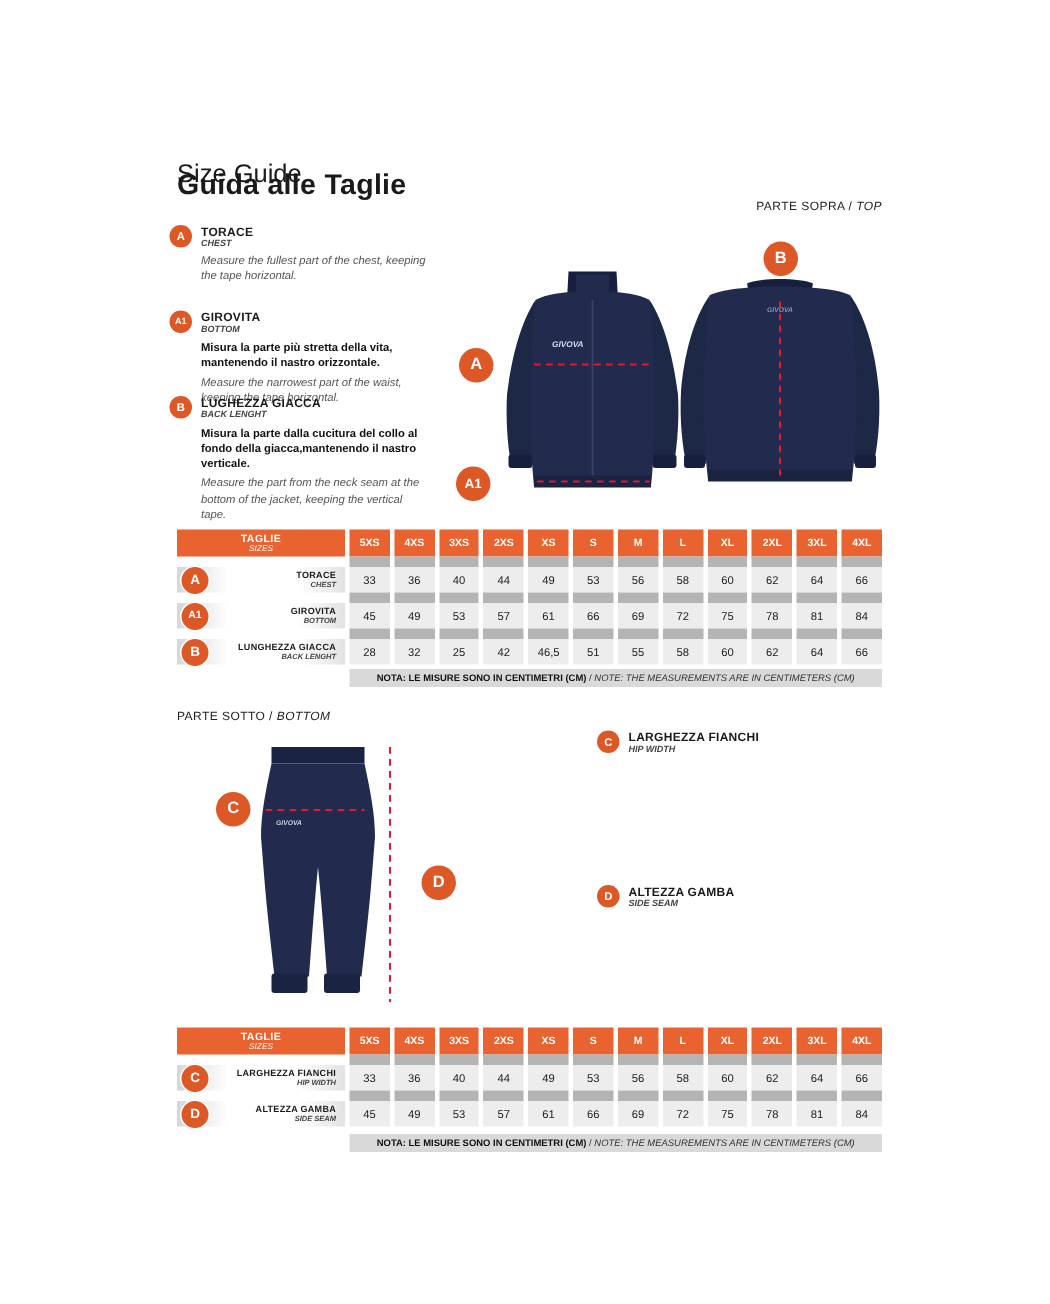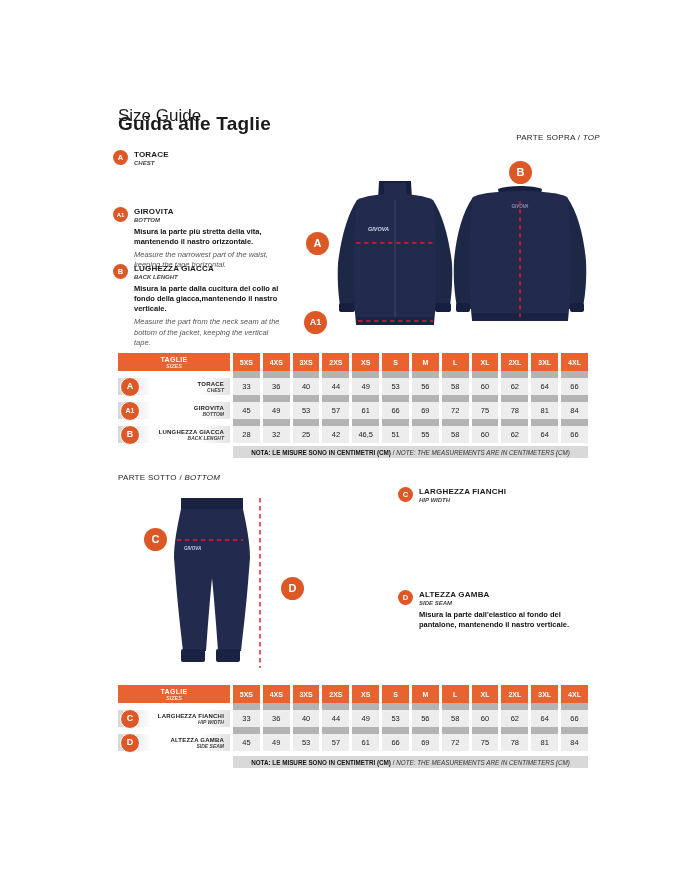--- a/index.html
+++ b/index.html
@@ -5,21 +5,21 @@
   * { margin:0; padding:0; box-sizing:border-box; }
   html,body { background:#fff; }
   body { font-family:"Liberation Sans", sans-serif; color:#1a1a1a; }
   .page { position:relative; width:700px; height:869px; background:#ffffff; overflow:hidden; }
 
   
   .title-it { position:absolute; left:118px; top:86px; font-size:19px; font-weight:bold; letter-spacing:.2px;margin-top:27px; }
   .title-en { position:absolute; left:118px; top:106px; font-size:17px; }
   .sec-label { position:absolute; font-size:8px; color:#222; letter-spacing:.3px;text-align:right; }
   .sec-label .en { font-style:italic; }
-  .sec-top { left:12px; top:133px; width:588px; text-align:right; }
+  .sec-top { left:0; top:133px; width:588px; text-align:right; }
   .sec-bottom { left:118px; top:473px; }
 
   
   .badge { background:#dd5827; color:#fff; border-radius:50%; display:flex; align-items:center; justify-content:center; font-weight:bold; line-height:1; }
   .badge-sm { width:15px; height:15px; font-size:7.5px; position:absolute; left:0; top:0; }
   .badge-sm.two { font-size:6px; }
   .badge-lg { position:absolute; width:23px; height:23px; font-size:11px; }
   .badge-lg.two { font-size:9px; }
 
   
@@ -69,20 +69,21 @@
   <div class="sec-label sec-top">
     <span>PARTE SOPRA /</span>
     <span class="en">TOP</span>
   </div>
 
   <div class="mblock mblock-top" style="left:113px; top:150px;">
     <div class="badge badge-sm">A</div>
     <div class="mcontent">
       <div class="mname">TORACE</div>
       <div class="mname-en">CHEST</div>
+      <div class="mdesc-en">Measure the fullest part of the chest, keeping the tape horizontal.</div>
     </div>
   </div>
 
   <div class="mblock mblock-top" style="left:113px; top:207px;">
     <div class="badge badge-sm two">A1</div>
     <div class="mcontent">
       <div class="mname">GIROVITA</div>
       <div class="mname-en">BOTTOM</div>
       <div class="mdesc-it">Misura la parte più stretta della vita, mantenendo il nastro orizzontale.</div>
       <div class="mdesc-en">Measure the narrowest part of the waist, keeping the tape horizontal.</div>
@@ -293,21 +294,20 @@
       <div class="mname">LARGHEZZA FIANCHI</div>
       <div class="mname-en">HIP WIDTH</div>
     </div>
   </div>
 
   <div class="mblock mblock-bot" style="left:398px; top:590px;">
     <div class="badge badge-sm">D</div>
     <div class="mcontent">
       <div class="mname">ALTEZZA GAMBA</div>
       <div class="mname-en">SIDE SEAM</div>
-      <div class="mdesc-it">Misura la parte dall'elastico al fondo del pantalone, mantenendo il nastro verticale.</div>
     </div>
   </div>
 
   <div class="size-table" id="table-bottom" style="top:685px;">
       <div class="t-labelcol">
         <div class="t-labelhead">
           <div class="t-taglie">TAGLIE</div>
           <div class="t-sizes">SIZES</div>
         </div>
         <div class="t-spacer-l"></div>

